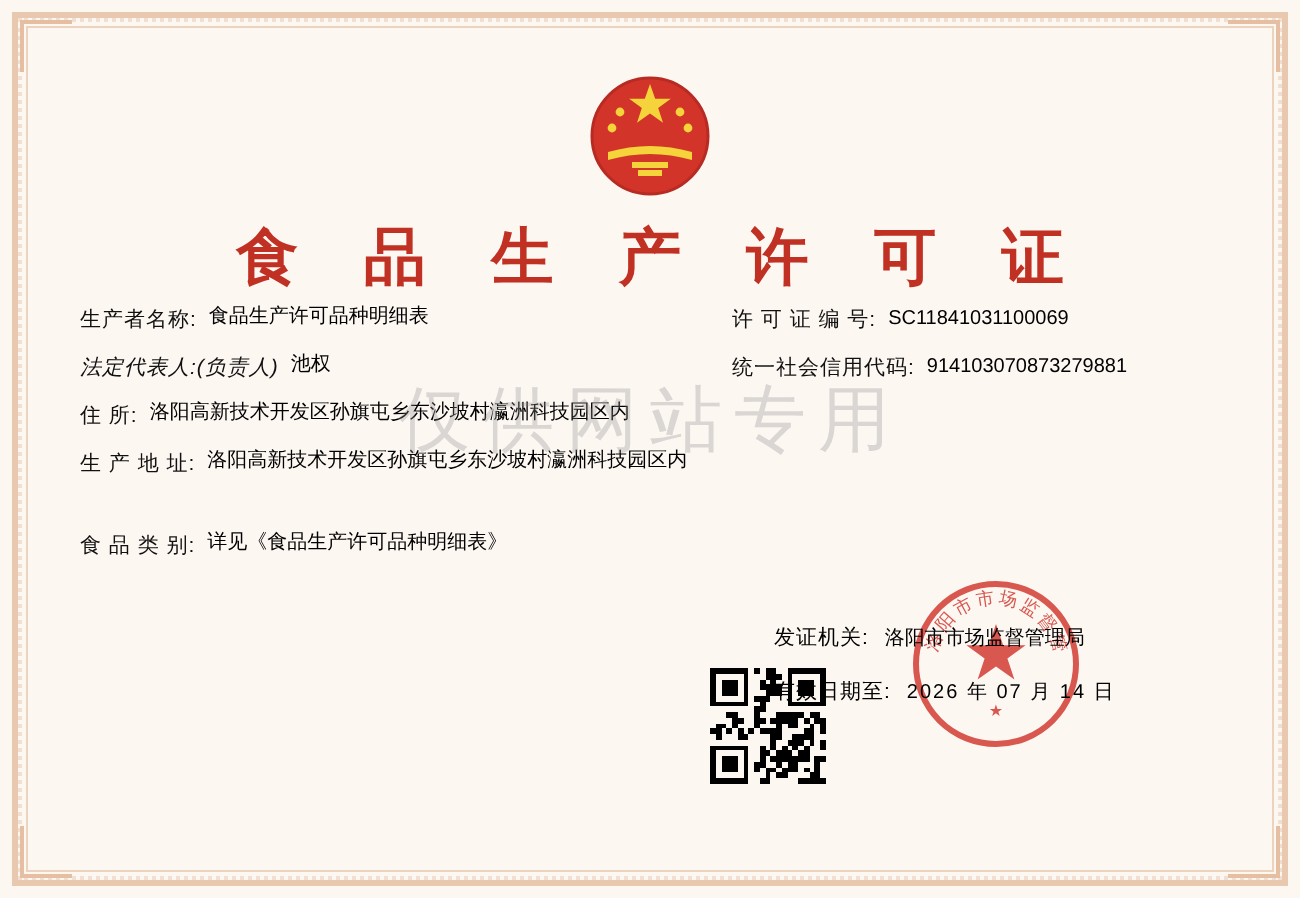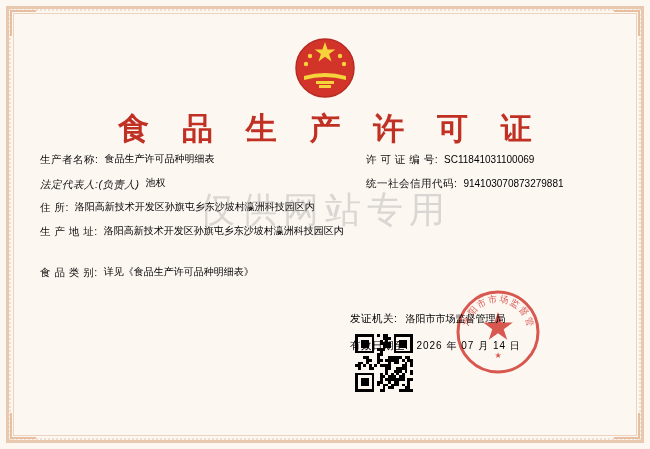--- a/index.html
+++ b/index.html
@@ -137,21 +137,21 @@
     right: 38px;
     top: 312px;
     width: 262px;
     font-size: 10.5px;
   }
   .br-row {
     display: flex;
     align-items: center;
     margin-bottom: 13px;
   }
-  .br-lbl { white-space: nowrap; letter-spacing: 0.5px; }
+  .br-lbl { white-space: nowrap; letter-spacing: 0.5px; margin-left: 37px; }
   .br-val { padding-left: 8px; font-size: 10px; }
   .br-val.date { letter-spacing: 1px; }
 
   
   .seal {
     position: absolute;
     left: 452px;
     top: 286px;
     width: 92px;
     height: 92px;

